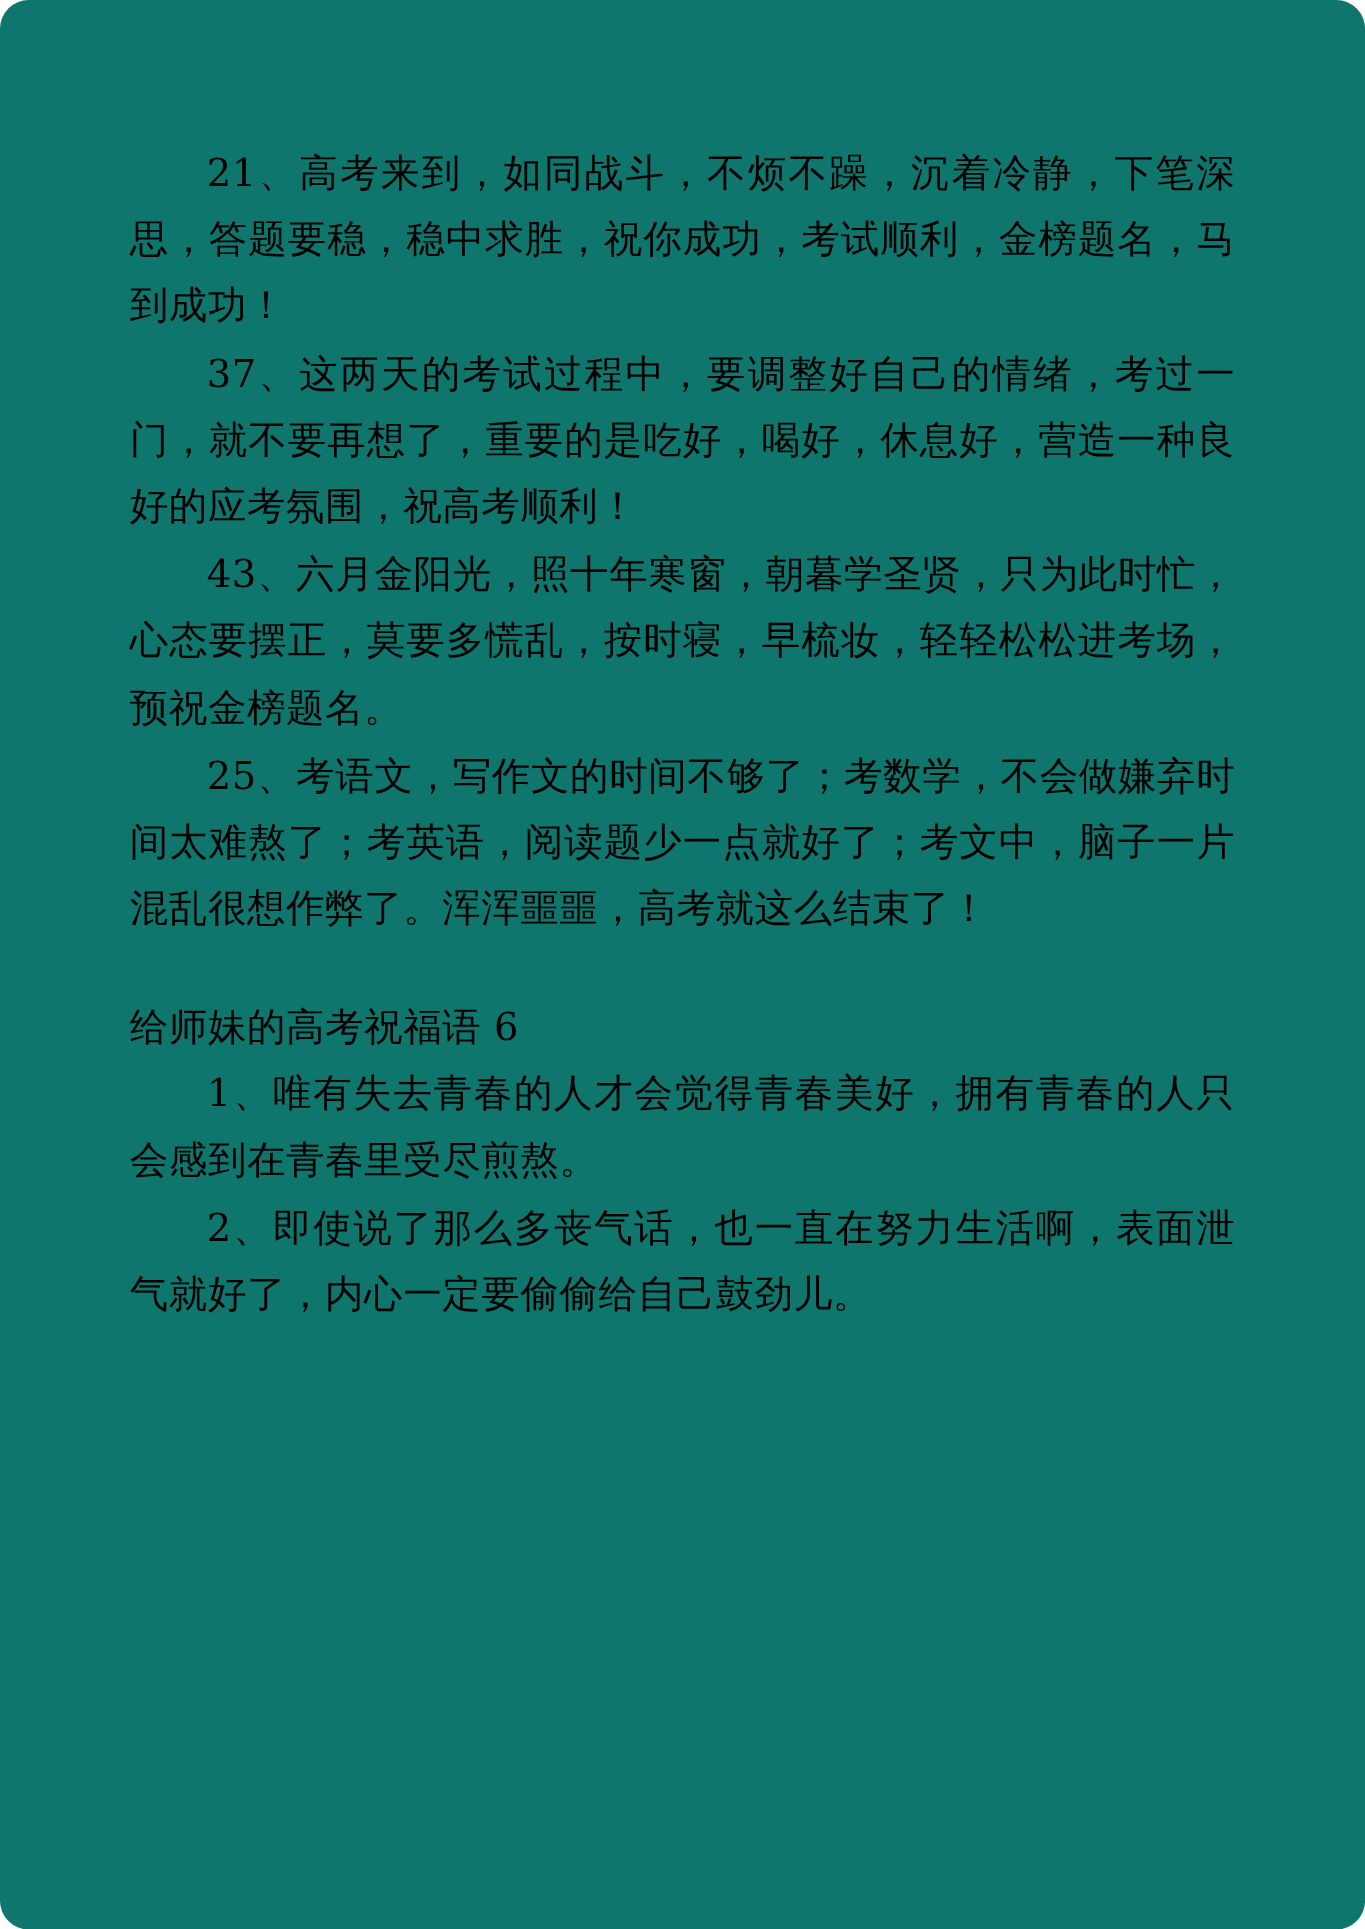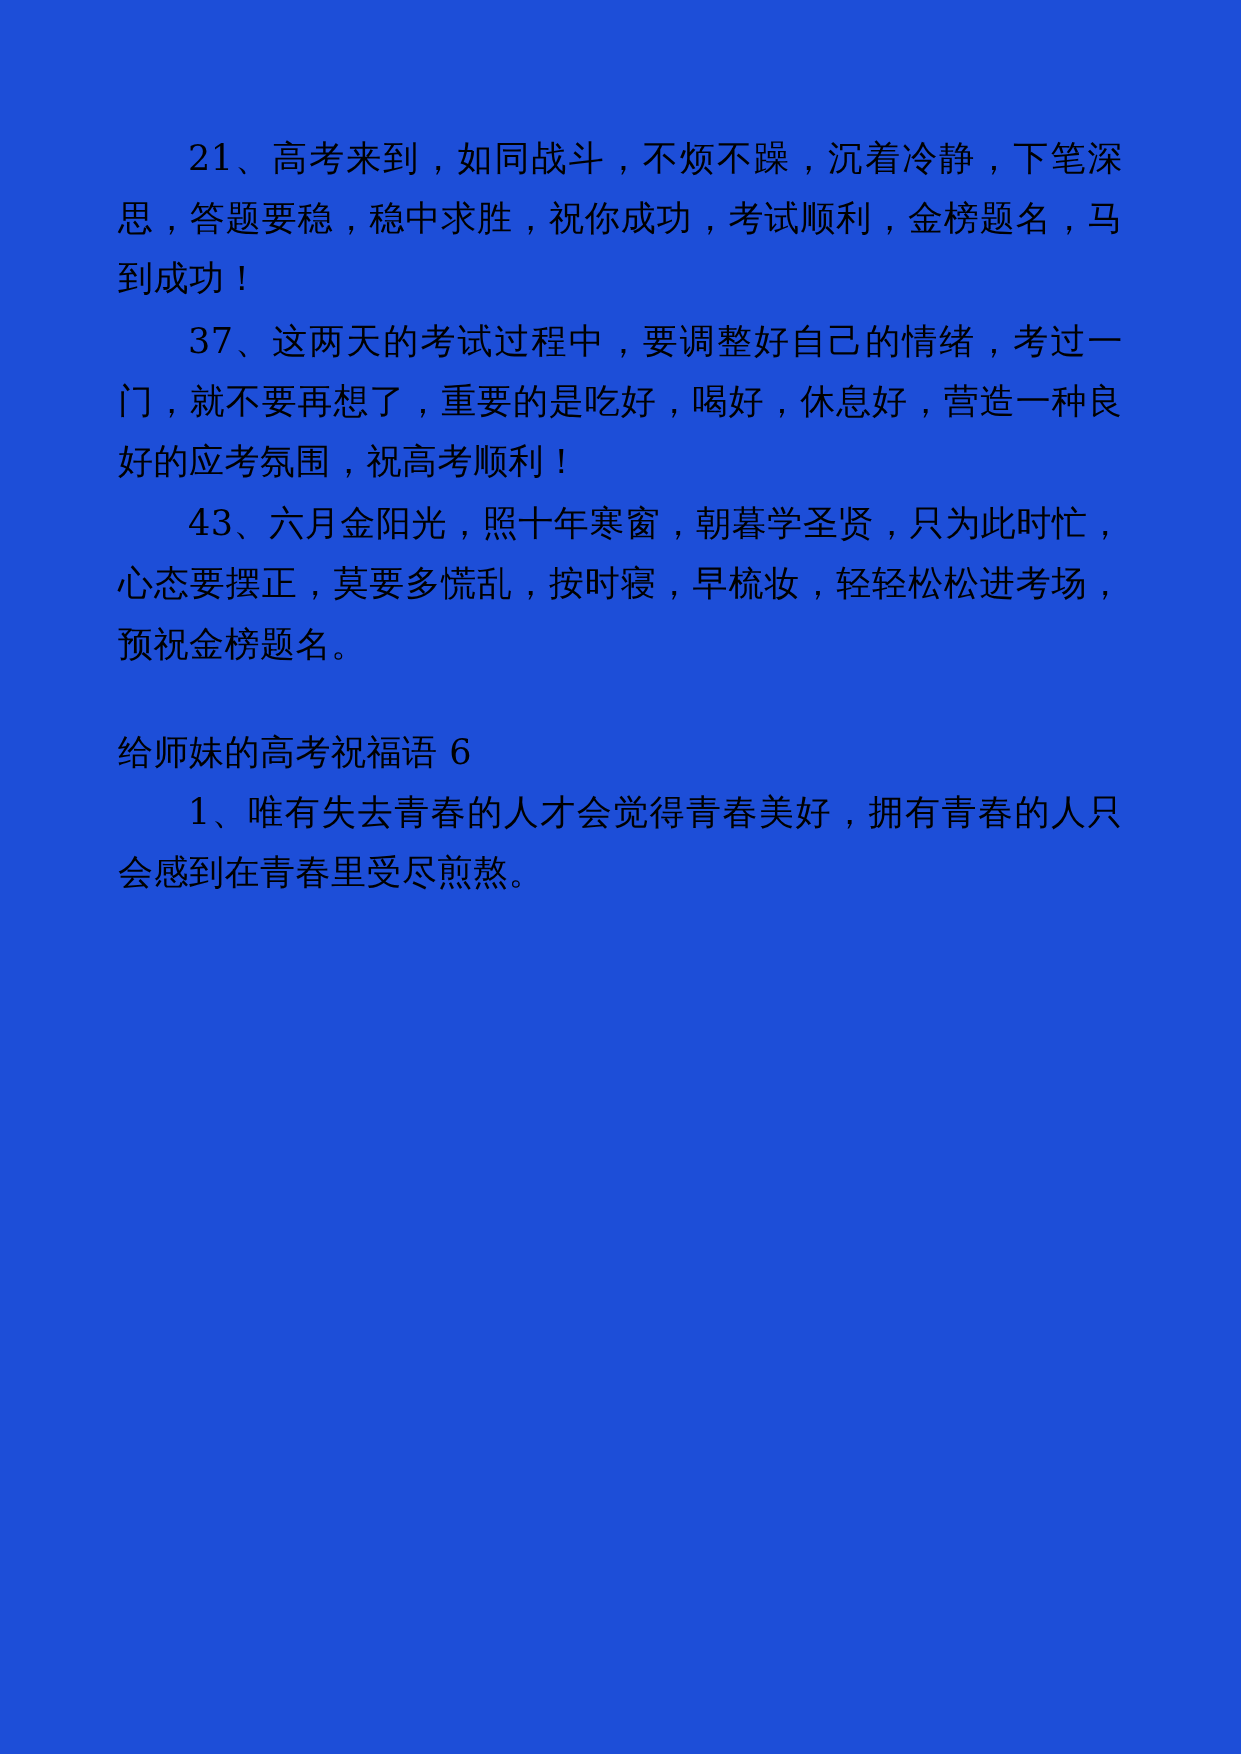--- a/index.html
+++ b/index.html
@@ -11,21 +11,22 @@
     width: 1241px;
     height: 1754px;
     font-family: "DejaVu Serif", "Liberation Serif", serif;
     color: #000000;
   }
   .page {
     box-sizing: border-box;
     width: 1241px;
     height: 1754px;
     padding: 128px 118px 100px 118px;
-    background: #1d4ed8;
+    background: #0f766e;
+    border-radius: 26px;
   }
   .doc-body {
     font-size: 35px;
     line-height: 1.72;
     text-align: justify;
     letter-spacing: 0.5px;
   }
   p.para {
     margin: 0 0 2px 0;
     text-indent: 2em;
@@ -40,21 +41,23 @@
 </style>
 </head>
 <body>
 
 <div class="page">
   <div class="doc-body">
 
     <p class="para">21、高考来到，如同战斗，不烦不躁，沉着冷静，下笔深思，答题要稳，稳中求胜，祝你成功，考试顺利，金榜题名，马到成功！</p>
     <p class="para">37、这两天的考试过程中，要调整好自己的情绪，考过一门，就不要再想了，重要的是吃好，喝好，休息好，营造一种良好的应考氛围，祝高考顺利！</p>
     <p class="para">43、六月金阳光，照十年寒窗，朝暮学圣贤，只为此时忙，心态要摆正，莫要多慌乱，按时寝，早梳妆，轻轻松松进考场，预祝金榜题名。</p>
+    <p class="para">25、考语文，写作文的时间不够了；考数学，不会做嫌弃时间太难熬了；考英语，阅读题少一点就好了；考文中，脑子一片混乱很想作弊了。浑浑噩噩，高考就这么结束了！</p>
 
     <div class="spacer-block"></div>
 
     <p class="heading">给师妹的高考祝福语 6</p>
 
     <p class="para">1、唯有失去青春的人才会觉得青春美好，拥有青春的人只会感到在青春里受尽煎熬。</p>
+    <p class="para">2、即使说了那么多丧气话，也一直在努力生活啊，表面泄气就好了，内心一定要偷偷给自己鼓劲儿。</p>
 
   </div>
 </div>
 
 </body></html>

